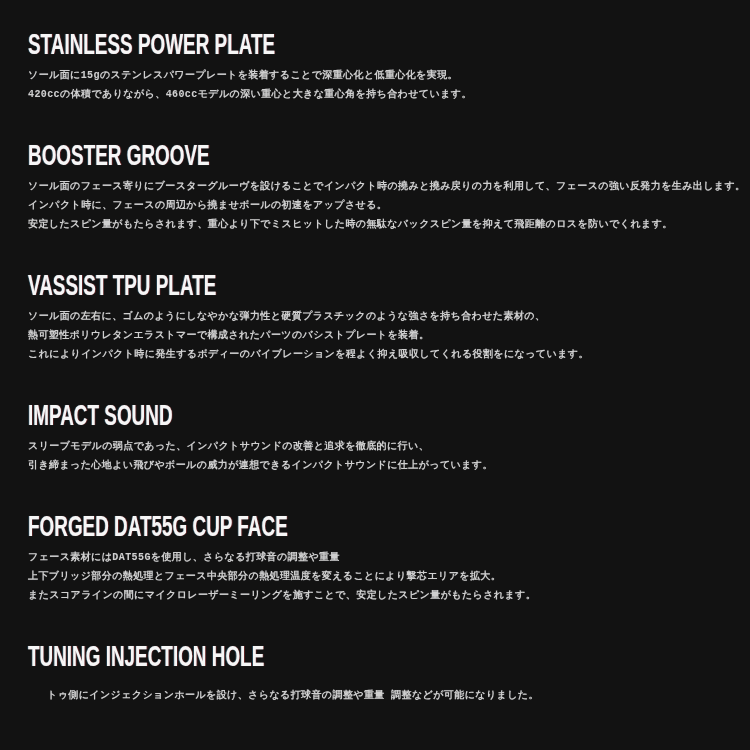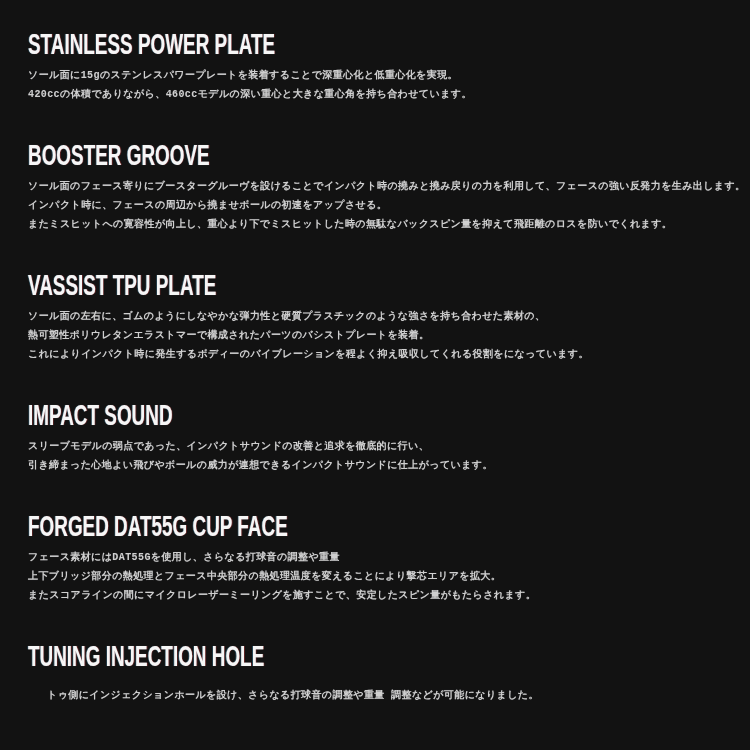--- a/index.html
+++ b/index.html
@@ -69,21 +69,21 @@
       <p class="body-line">ソール面に15gのステンレスパワープレートを装着することで深重心化と低重心化を実現。</p>
       <p class="body-line">420ccの体積でありながら、460ccモデルの深い重心と大きな重心角を持ち合わせています。</p>
     </div>
   </section>
 
   <section class="feature">
     <h2 class="section-title">BOOSTER GROOVE</h2>
     <div class="section-body">
       <p class="body-line">ソール面のフェース寄りにブースターグルーヴを設けることでインパクト時の撓みと撓み戻りの力を利用して、フェースの強い反発力を生み出します。</p>
       <p class="body-line">インパクト時に、フェースの周辺から撓ませボールの初速をアップさせる。</p>
-      <p class="body-line">またミスヒットへの寛容性が向上し、重心より下でミスヒットした時の無駄なバックスピン量を抑えて飛距離のロスを防いでくれます。</p>
+      <p class="body-line">安定したスピン量がもたらされます、重心より下でミスヒットした時の無駄なバックスピン量を抑えて飛距離のロスを防いでくれます。</p>
     </div>
   </section>
 
   <section class="feature">
     <h2 class="section-title">VASSIST TPU PLATE</h2>
     <div class="section-body">
       <p class="body-line">ソール面の左右に、ゴムのようにしなやかな弾力性と硬質プラスチックのような強さを持ち合わせた素材の、</p>
       <p class="body-line">熱可塑性ポリウレタンエラストマーで構成されたパーツのバシストプレートを装着。</p>
       <p class="body-line">これによりインパクト時に発生するボディーのバイブレーションを程よく抑え吸収してくれる役割をになっています。</p>
     </div>

